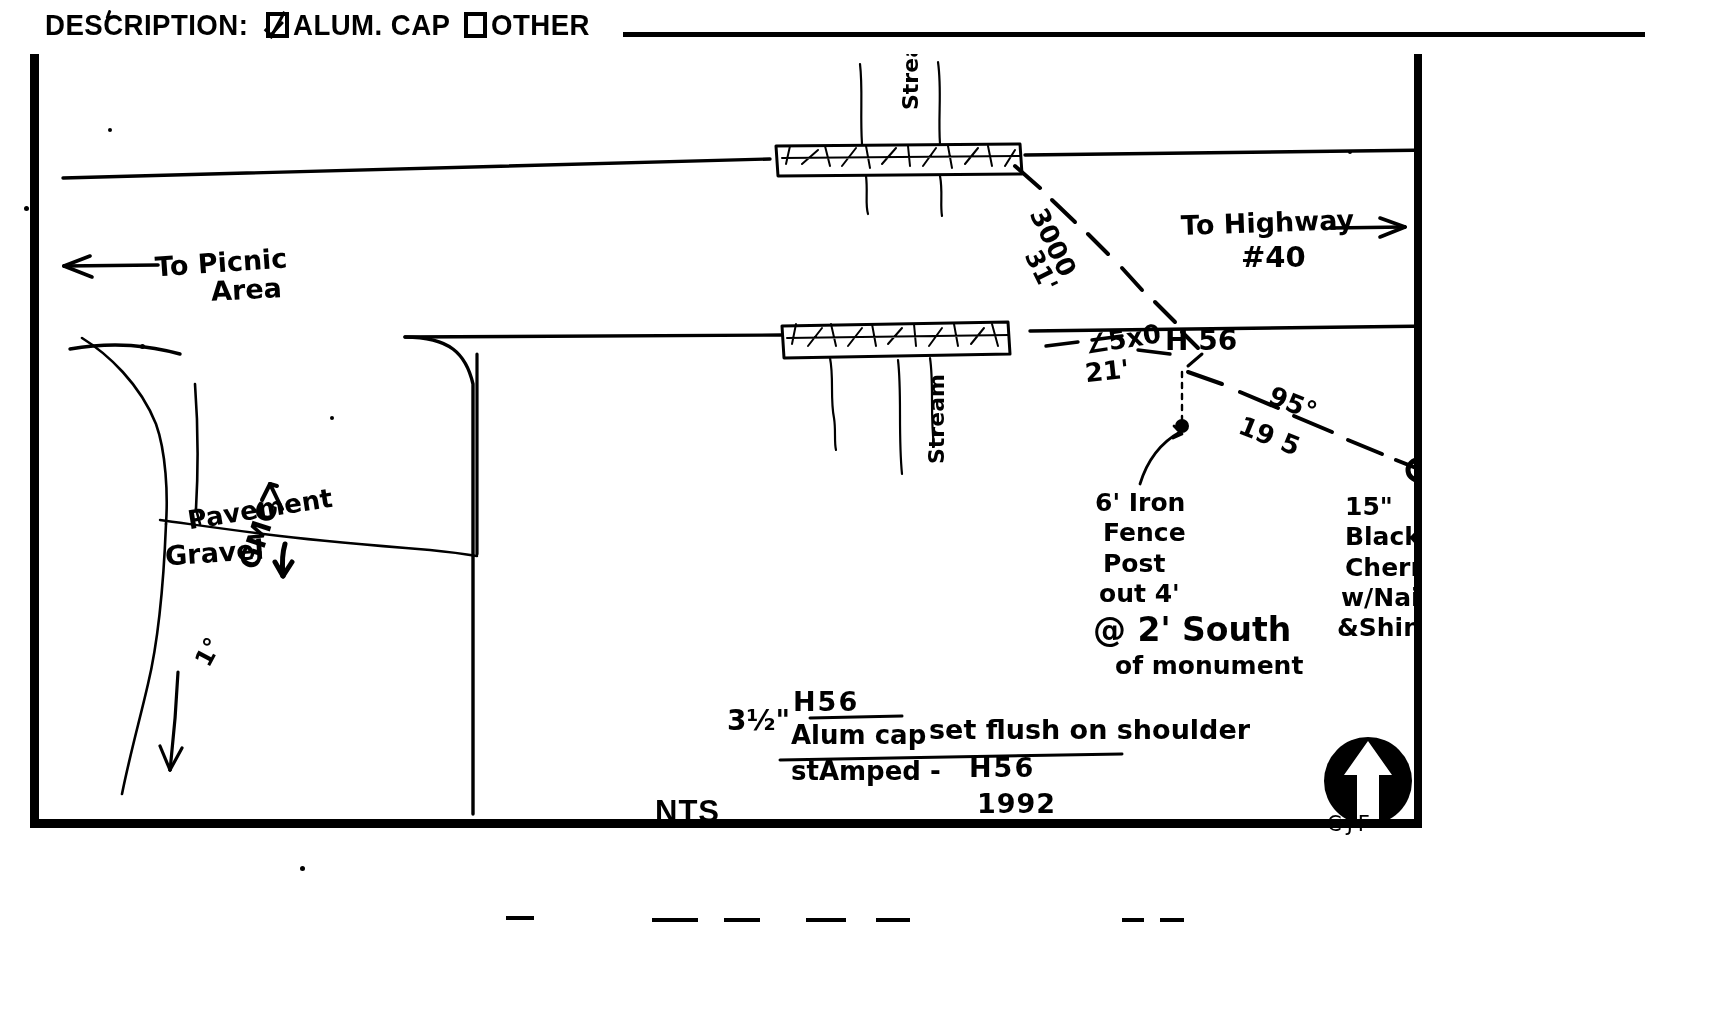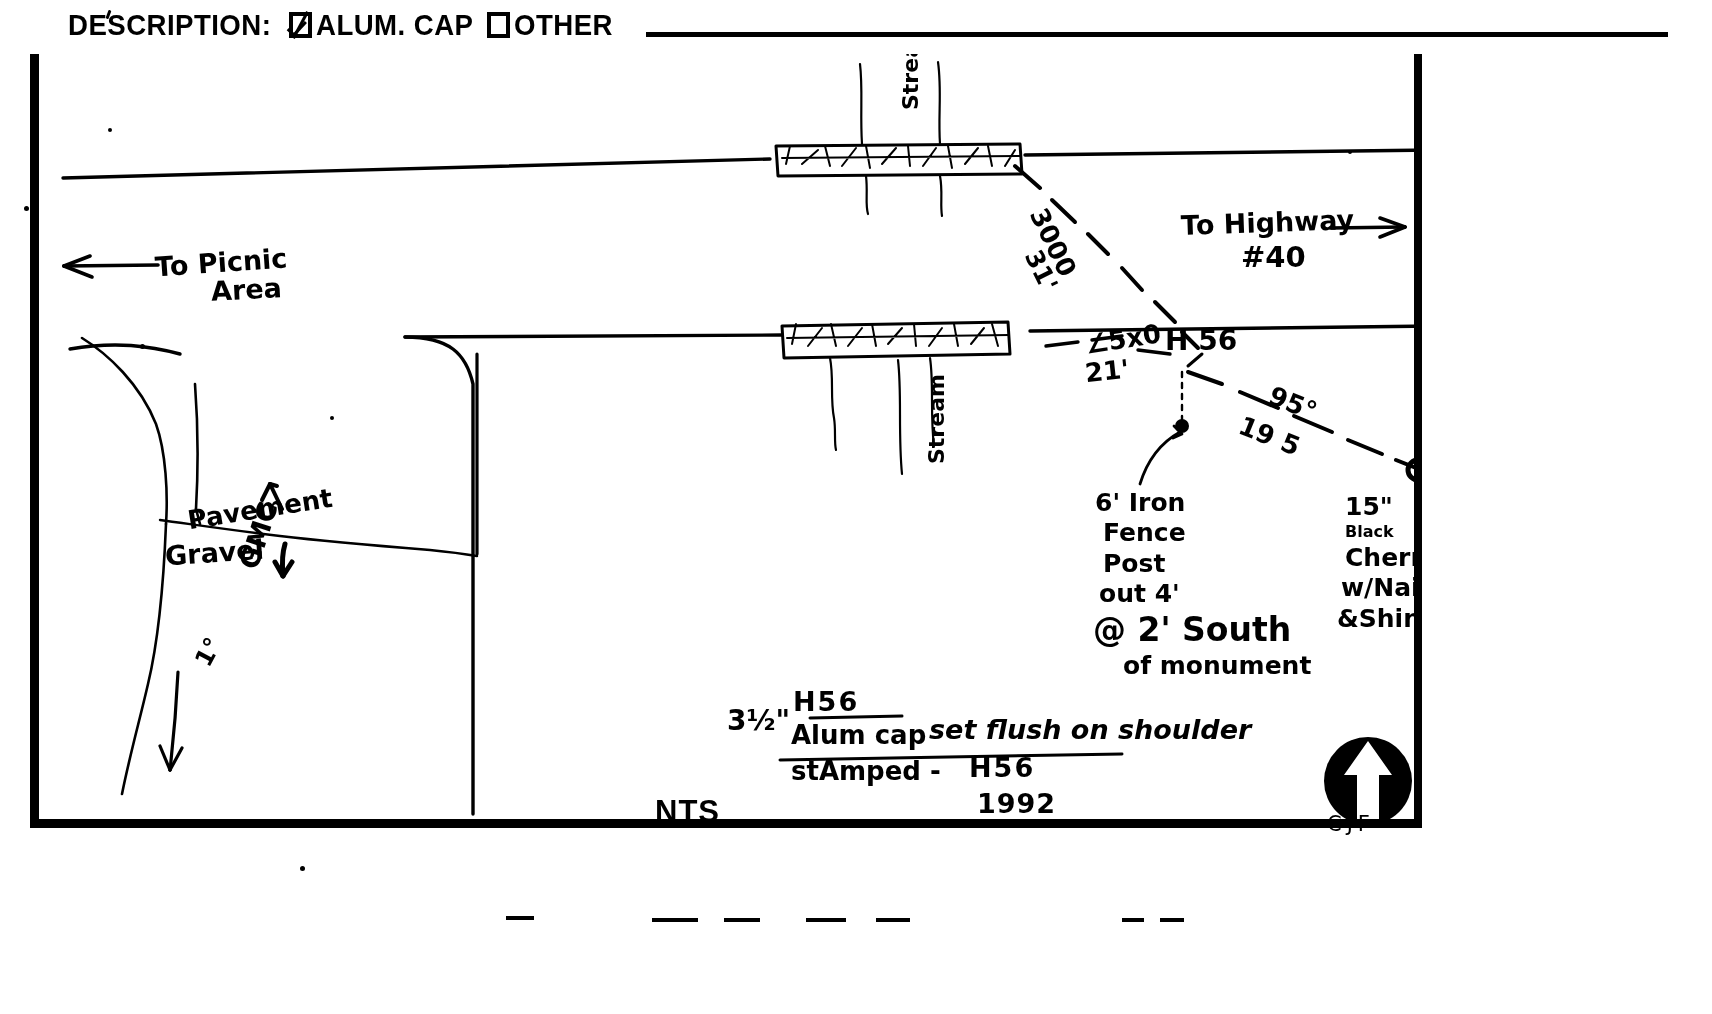--- a/index.html
+++ b/index.html
@@ -2,21 +2,21 @@
 <html><head>
 <meta charset="utf-8">
 <title>Survey Monument Sketch</title>
 <style>
   html,body{margin:0;padding:0;background:#fff;}
   body{width:1712px;height:1014px;overflow:hidden;
        font-family:"Liberation Sans",sans-serif;color:#000;}
   #sheet{position:relative;width:1712px;height:1014px;background:#ffffff;}
 
   
-  #header{position:absolute;left:68px;top:2px;width:1600px;height:46px;
+  #header{position:absolute;left:45px;top:2px;width:1600px;height:46px;
           display:flex;align-items:center;gap:0;}
   .hdr-label{font-family:"Liberation Sans Narrow","Liberation Sans",sans-serif;
              font-weight:700;font-size:30px;letter-spacing:.5px;
              transform:scaleX(.92);transform-origin:left center;white-space:nowrap;}
   .chk-wrap{display:flex;align-items:center;gap:4px;text-align:center;}
   .chk{width:23px;height:26px;border:4px solid #000;position:relative;box-sizing:border-box;}
   .chk.checked::after{content:"";position:absolute;left:1px;top:11px;width:16px;height:7px;
        border-left:3px solid #000;border-bottom:3px solid #000;
        transform:rotate(-47deg);transform-origin:left bottom;}
   .chk.checked::before{content:"";position:absolute;left:6px;top:-6px;width:3px;height:30px;
@@ -232,35 +232,35 @@
           transform:rotate(22deg);transform-origin:left top;">95°</span>
     <span class="hw" style="left:1206px;top:358px;font-size:26px;
           transform:rotate(22deg);transform-origin:left top;">19 5</span>
 
     <div style="position:absolute;left:1056px;top:436px;">
       <div class="hw" style="position:relative;font-size:25px;">6' Iron</div>
       <div class="hw" style="position:relative;font-size:25px;margin-left:8px;margin-top:4px;">Fence</div>
       <div class="hw" style="position:relative;font-size:25px;margin-left:8px;margin-top:4px;">Post</div>
       <div class="hw" style="position:relative;font-size:25px;margin-left:4px;margin-top:4px;">out 4'</div>
       <div class="hw" style="position:relative;font-size:33px;margin-left:-2px;margin-top:6px;">@ 2' South</div>
-      <div class="hw" style="position:relative;font-size:25px;margin-left:28px;margin-top:5px;">of monument</div>
+      <div class="hw" style="position:relative;font-size:25px;margin-left:20px;margin-top:5px;">of monument</div>
     </div>
 
     <div style="position:absolute;left:1306px;top:440px;">
       <div class="hw" style="position:relative;font-size:25px;">15"</div>
-      <div class="hw" style="position:relative;font-size:16px;margin-top:4px;">Black</div>
+      <div class="hw" style="position:relative;font-size:25px;margin-top:4px;">Black</div>
       <div class="hw" style="position:relative;font-size:25px;margin-top:4px;">Cherry</div>
       <div class="hw" style="position:relative;font-size:25px;margin-top:4px;margin-left:-4px;">w/Nail</div>
       <div class="hw" style="position:relative;font-size:25px;margin-top:4px;margin-left:-8px;">&amp;Shiner</div>
     </div>
 
     <span class="hw" style="left:688px;top:652px;font-size:28px;">3½"</span>
     <span class="hw" style="left:754px;top:634px;font-size:27px;letter-spacing:2px;">H56</span>
     <span class="hw" style="left:752px;top:668px;font-size:26px;">Alum cap</span>
-    <span class="hw" style="left:890px;top:662px;font-size:27px;font-style:italic;">set flush on shoulder</span>
+    <span class="hw" style="left:890px;top:662px;font-size:27px;">set flush on shoulder</span>
 
     <span class="hw" style="left:752px;top:704px;font-size:26px;">stAmped -</span>
     <span class="hw" style="left:930px;top:700px;font-size:27px;letter-spacing:2px;">H56</span>
     <span class="hw" style="left:938px;top:736px;font-size:27px;letter-spacing:1px;">1992</span>
 
     <span class="blk" style="position:absolute;left:616px;top:740px;font-size:31px;">NTS</span>
 
   </div>
 
 

